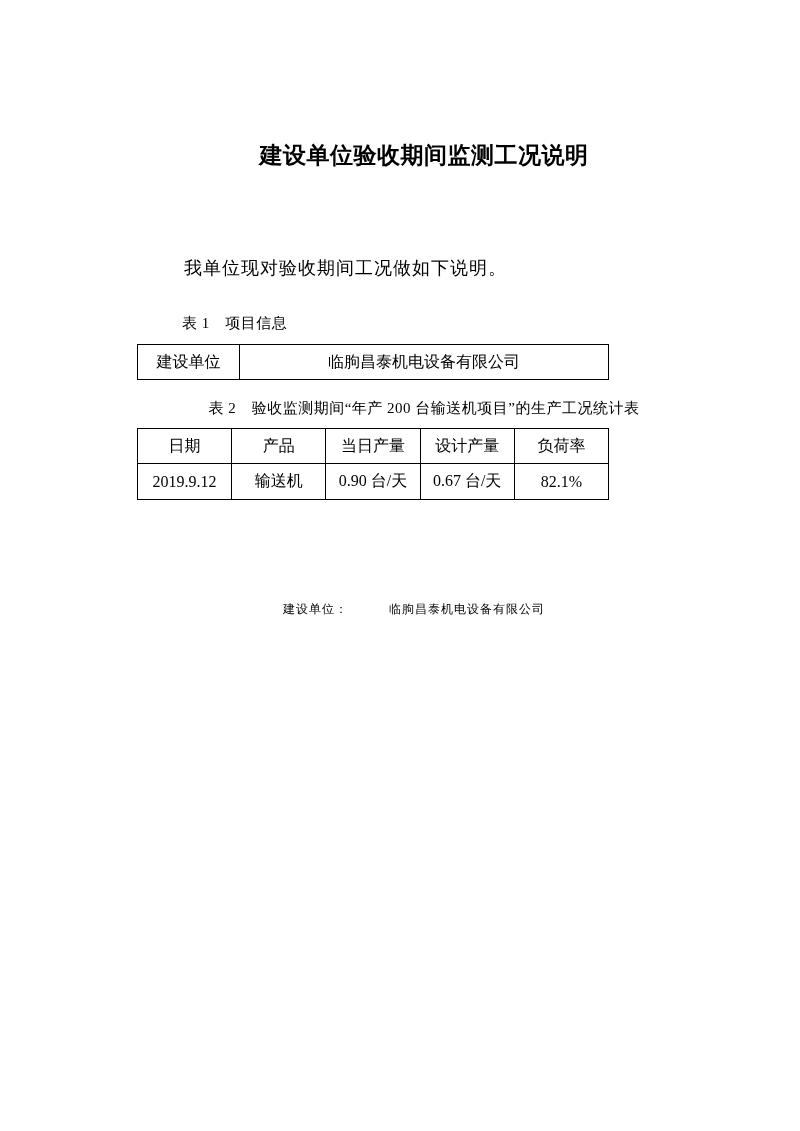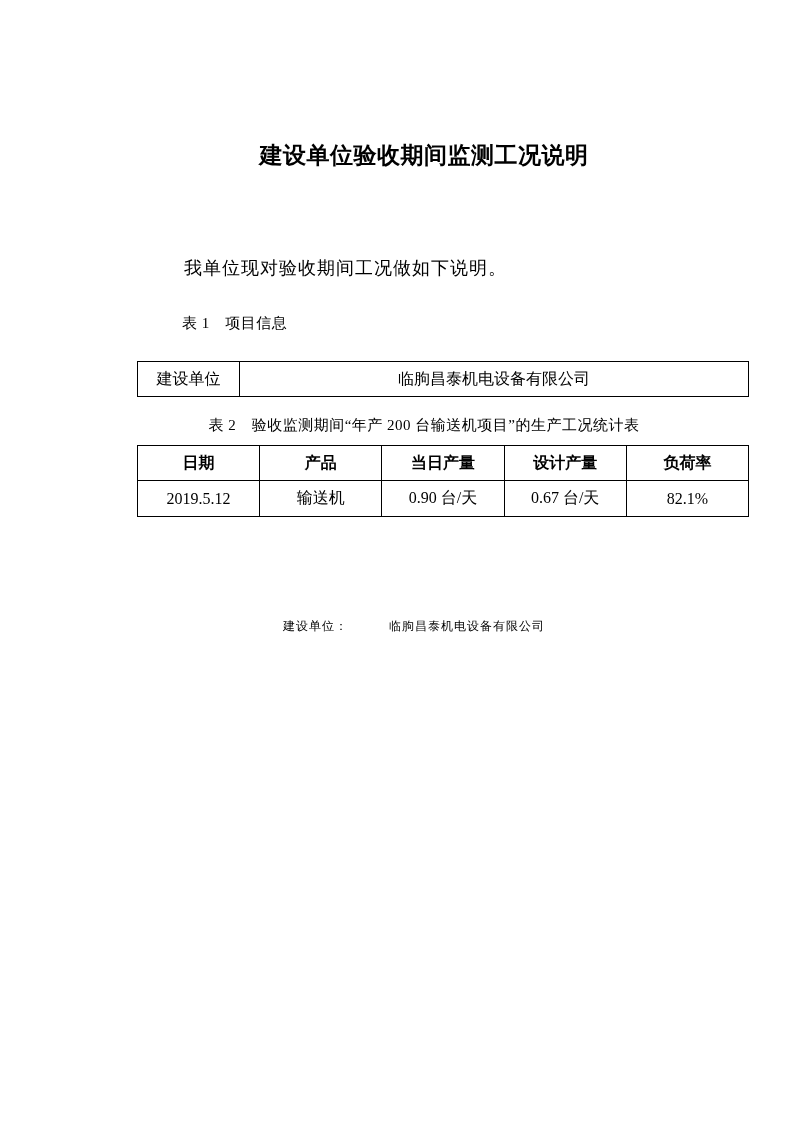--- a/index.html
+++ b/index.html
@@ -35,44 +35,44 @@
     padding-left: 47px;
     letter-spacing: 1px;
   }
   .caption {
     font-size: 15px;
     line-height: 20px;
     letter-spacing: 0.5px;
   }
   .caption-t1 {
     margin-top: 17px;
-    margin-bottom: 20px;
+    margin-bottom: 3px;
     padding-left: 45px;
   }
   .caption-t2 {
     margin-top: 10px;
     margin-bottom: 2px;
     text-align: center;
   }
   table {
     border-collapse: collapse;
-    width: 612px;
+    width: 472px;
     table-layout: fixed;
   }
   td, th {
     border: 1px solid #000000;
     text-align: center;
     vertical-align: middle;
     font-size: 16px;
     font-weight: normal;
     padding: 0 2px;
   }
   .table1 td { height: 35px; }
   .table1 .col-label { width: 102px; }
-  .table2 th { height: 35px; font-weight: bold; }
+  .table2 th { height: 35px; font-weight: normal; }
   .table2 td { height: 36px; }
   .statement {
     margin-top: 14px;
     font-size: 18px;
   }
   .statement .line {
     line-height: 40px;
   }
   .statement .line1 {
     padding-left: 47px;
@@ -130,21 +130,21 @@
         <tr>
           <th>日期</th>
           <th>产品</th>
           <th>当日产量</th>
           <th>设计产量</th>
           <th>负荷率</th>
         </tr>
       </thead>
       <tbody>
         <tr>
-          <td>2019.5.12</td>
+          <td>2019.9.12</td>
           <td>输送机</td>
           <td>0.90 台/天</td>
           <td>0.67 台/天</td>
           <td>82.1%</td>
         </tr>
       </tbody>
     </table>
 
 
     <div class="sig-unit">

